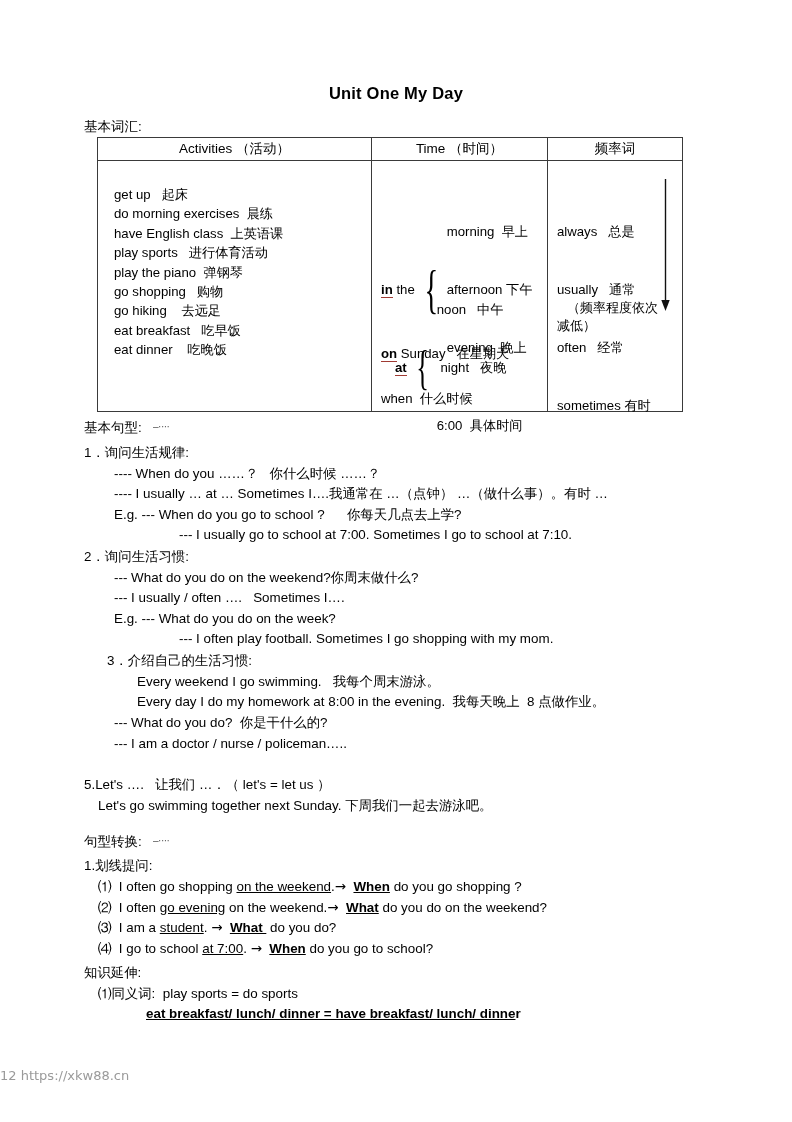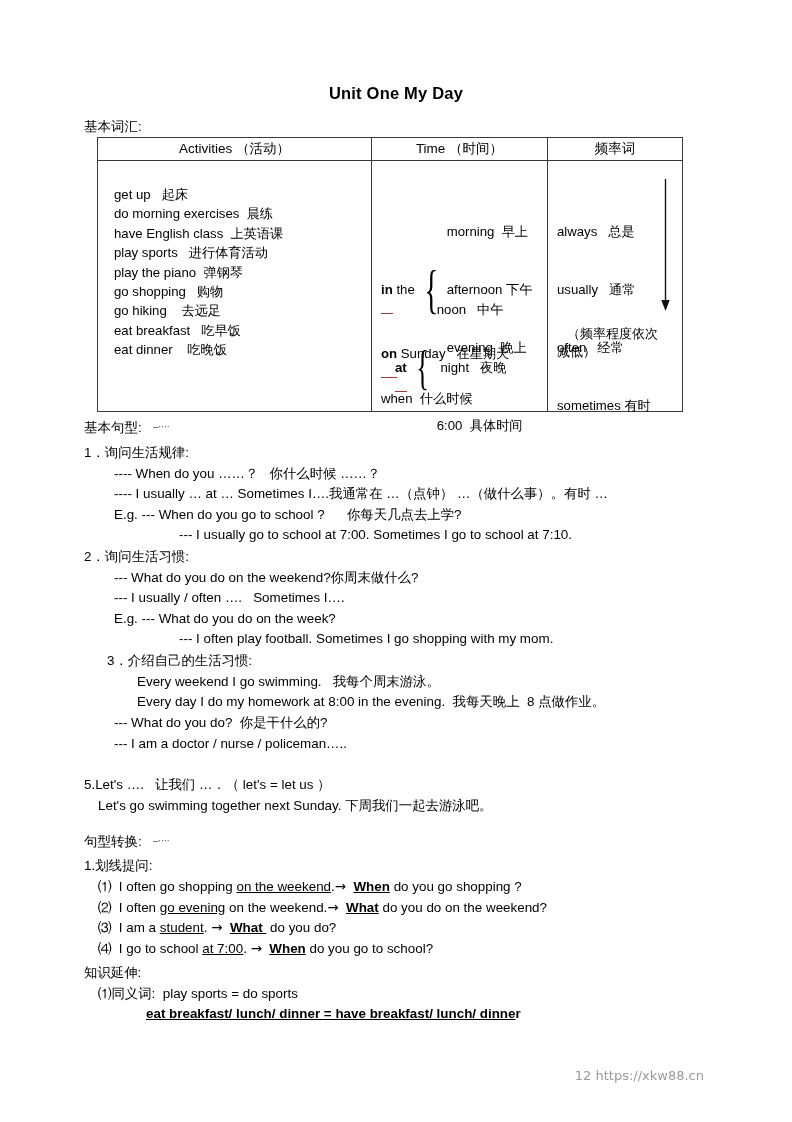--- a/index.html
+++ b/index.html
@@ -86,21 +86,21 @@
   .tgroup {
     position: absolute;
     display: flex;
     align-items: center;
   }
   .tgroup-in  { left: 9px;  top: 22px; }
   .tgroup-at  { left: 9px;  top: 100px; }
   .prep {
     font-weight: bold;
     border-bottom: 1.4px solid #a03a33;
-    padding-bottom: 16px;
+    padding-bottom: 0px;
     line-height: 14px;
   }
   .lead { white-space: pre; display: inline-block; }
   .brace {
     display: inline-block;
     font-size: 52px;
     font-weight: 100;
     line-height: 0;
     margin: 0 3px 0 4px;
     transform: scaleX(0.55);
@@ -126,21 +126,20 @@
     left: 9px; top: 22px;
     line-height: 19.4px;
     white-space: pre;
   }
   .freq-note {
     position: absolute;
     left: 9px; top: 138px;
     width: 118px;
     line-height: 18px;
     font-size: 13px;
-    margin-top: 26px;
   }
   .freq-note .indent { padding-left: 10px; }
   .arrow {
     position: absolute;
     left: 112px;
     top: 18px;
     width: 11px;
     height: 132px;
   }
 
@@ -165,21 +164,21 @@
   .b { font-weight: bold; }
   .bu { font-weight: bold; text-decoration: underline; }
   .arrow-g { font-family: "DejaVu Sans", sans-serif; }
 
   
   .watermark {
     position: absolute;
     left: 0;
     top: 1068px;
     width: 704px;
-    text-align: right;
+    text-align: left;
     font-size: 13px;
     color: #9a9a9a;
     font-family: "DejaVu Sans", sans-serif;
   }
 </style>
 </head>
 <body>
 
 <div class="page">
 

